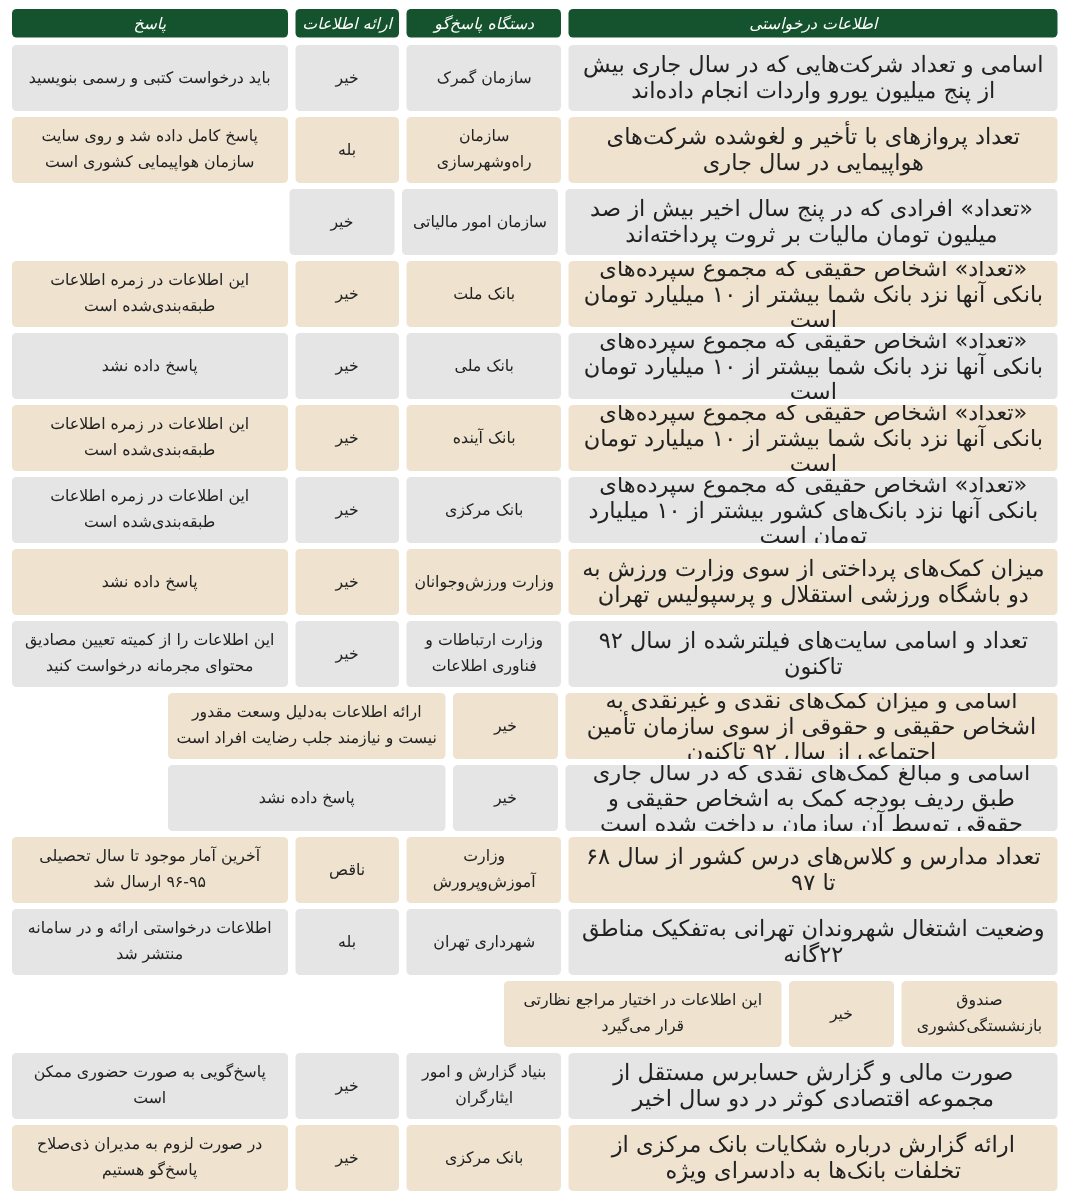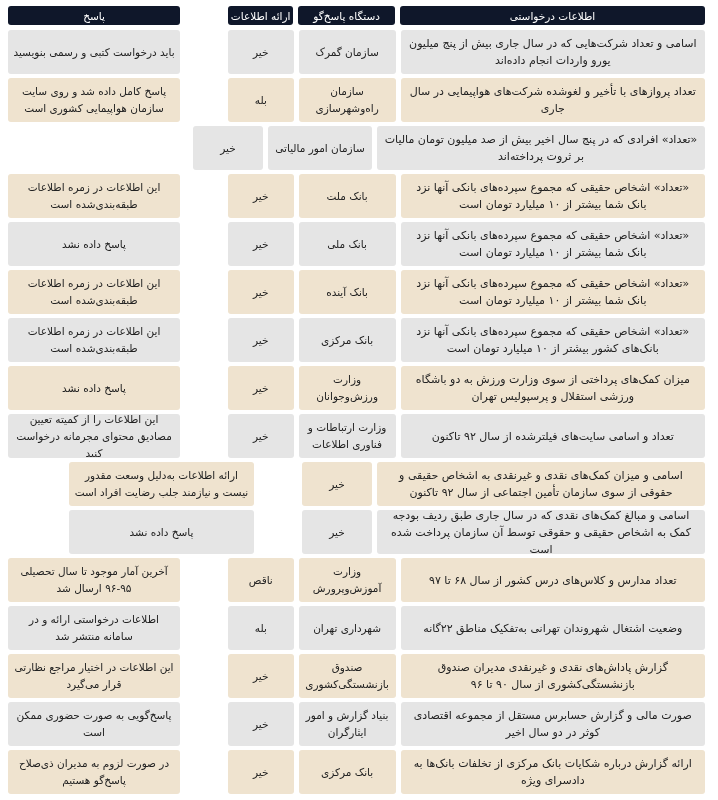--- a/index.html
+++ b/index.html
@@ -1,30 +1,30 @@
 <!DOCTYPE html>
 <html><head>
 <meta charset="utf-8">
 <style>
   * { box-sizing: border-box; margin: 0; padding: 0; }
   html, body { width: 718px; height: 800px; background: #ffffff; overflow: hidden; }
   body { font-family: "DejaVu Sans", sans-serif; direction: rtl; }
   .table { position: absolute; left: 8px; top: 6px; width: 697px; }
   .row { display: flex; flex-direction: row; gap: 5px; margin-bottom: 4px; }
   .header { height: 19px; margin-bottom: 5px; }
-  .hcell { background: #0f172a; color: #ffffff; border-radius: 3px; font-size: 10.5px; display: flex; align-items: center; justify-content: center; white-space: nowrap; }
+  .hcell { background: #14532d; color: #ffffff; border-radius: 3px; font-size: 10.5px; display: flex; align-items: center; justify-content: center; white-space: nowrap; font-style: italic; }
   .c1 { width: 328px; }
   .c2 { width: 104px; }
-  .c3 { width: 70px; margin-left: 43px; }
+  .c3 { width: 70px; }
   .c4 { width: 185px; }
   .drow { height: 44px; }
   .cell { border-radius: 3px; font-size: 10.5px; line-height: 17px; color: #222222; display: flex; align-items: center; justify-content: center; text-align: center; padding: 2px 5px; overflow: hidden; }
   .drow.gray .cell { background: #e5e5e5; }
   .drow.tan .cell { background: #efe3cf; }
-  .cell.c1 { font-size: 11px; }
+  .cell.c1 { font-size: 15px; }
 </style>
 </head>
 <body>
 
 <div class="table">
   <div class="row header">
     <div class="hcell c1">اطلاعات درخواستی</div>
     <div class="hcell c2">دستگاه پاسخ‌گو</div>
     <div class="hcell c3">ارائه اطلاعات</div>
     <div class="hcell c4">پاسخ</div>
@@ -99,21 +99,20 @@
     <div class="cell c3">ناقص</div>
     <div class="cell c4">آخرین آمار موجود تا سال تحصیلی ۹۵-۹۶ ارسال شد</div>
   </div>
   <div class="row drow gray">
     <div class="cell c1">وضعیت اشتغال شهروندان تهرانی به‌تفکیک مناطق ۲۲گانه</div>
     <div class="cell c2">شهرداری تهران</div>
     <div class="cell c3">بله</div>
     <div class="cell c4">اطلاعات درخواستی ارائه و در سامانه منتشر شد</div>
   </div>
   <div class="row drow tan">
-    <div class="cell c1">گزارش پاداش‌های نقدی و غیرنقدی مدیران صندوق بازنشستگی‌کشوری از سال ۹۰ تا ۹۶</div>
     <div class="cell c2">صندوق بازنشستگی‌کشوری</div>
     <div class="cell c3">خیر</div>
     <div class="cell c4">این اطلاعات در اختیار مراجع نظارتی قرار می‌گیرد</div>
   </div>
   <div class="row drow gray">
     <div class="cell c1">صورت مالی و گزارش حسابرس مستقل از مجموعه اقتصادی کوثر در دو سال اخیر</div>
     <div class="cell c2">بنیاد گزارش و امور ایثارگران</div>
     <div class="cell c3">خیر</div>
     <div class="cell c4">پاسخ‌گویی به صورت حضوری ممکن است</div>
   </div>

